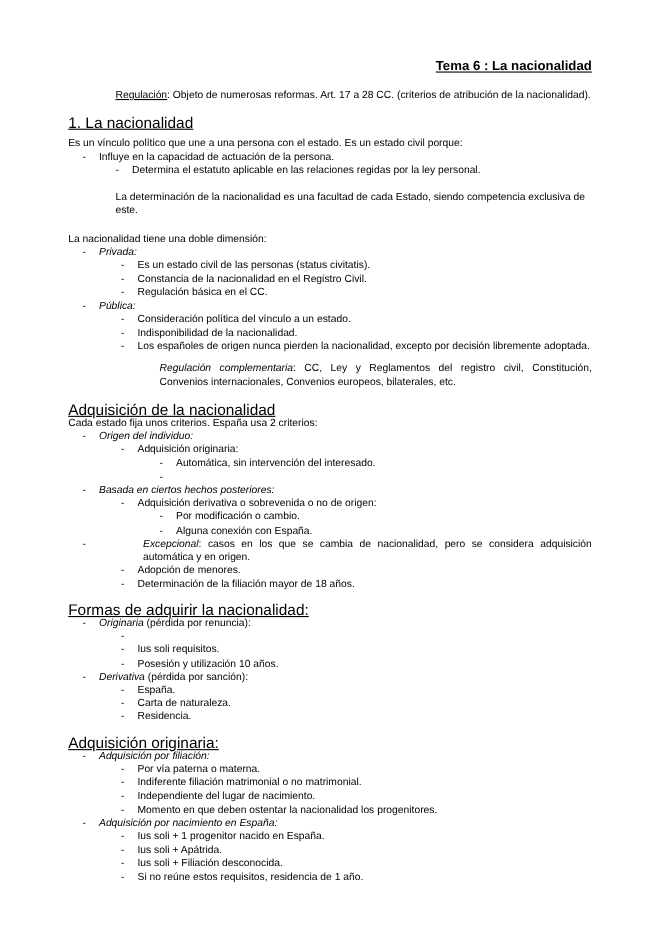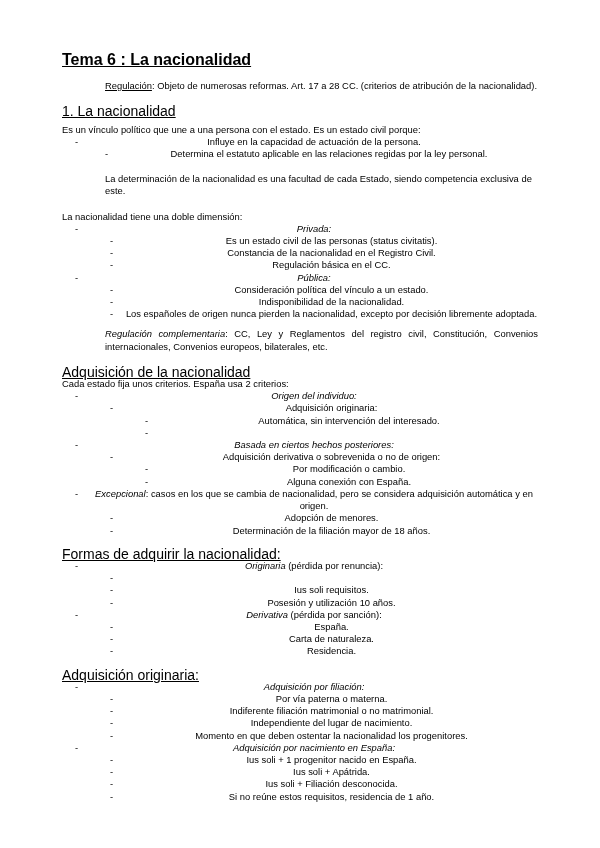--- a/index.html
+++ b/index.html
@@ -8,39 +8,39 @@
     min-height: 848px;
     box-sizing: border-box;
     background: #ffffff;
     color: #000000;
     padding: 54px 62px 30px 62px;
     font-family: "Liberation Sans", "DejaVu Sans", sans-serif;
     font-size: 9.4px;
     line-height: 12.2px;
   }
   .title {
-    font-size: 16px;
+    font-size: 12px;
     font-weight: bold;
     text-decoration: underline;
-    text-align: left;
+    text-align: right;
     margin: 0 0 14px 0;
   }
   p, h2, .li { margin: 0; padding: 0; }
   h2 {
     font-size: 14px;
     font-weight: normal;
     text-decoration: underline;
     line-height: 12.2px;
   }
   .u { text-decoration: underline; }
   .it { font-style: italic; }
-  .just { text-align: justify; }
+  .just { text-align: justify; margin-left: 40px; }
   .li { display: flex; }
   .bullet { flex: 0 0 15px; }
-  .txt { flex: 1 1 auto; min-width: 0; text-align: center; }
+  .txt { flex: 1 1 auto; min-width: 0; }
   .l1 { padding-left: 13px; }
   .l2 { padding-left: 48px; }
   .l3 { padding-left: 83px; }
   .mb13 { margin-bottom: 13px; padding-left: 43px; }
   .mb11 { margin-bottom: 11px; }
   .mb8  { margin-bottom: 8px; }
   .mb6  { margin-bottom: 6px; }
 </style>
 </head>
 <body>

